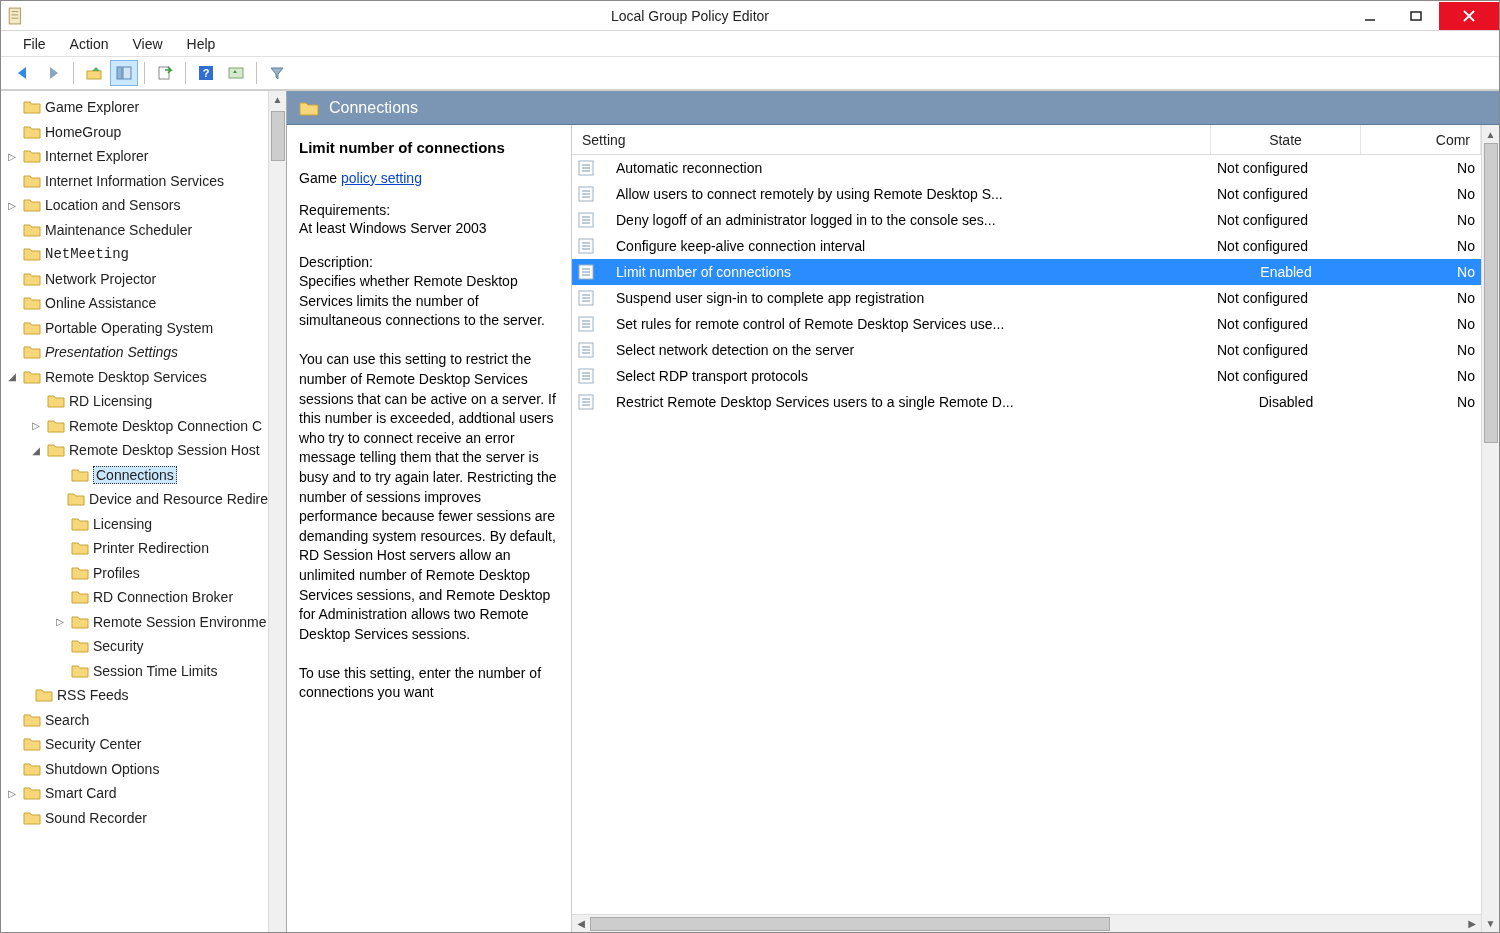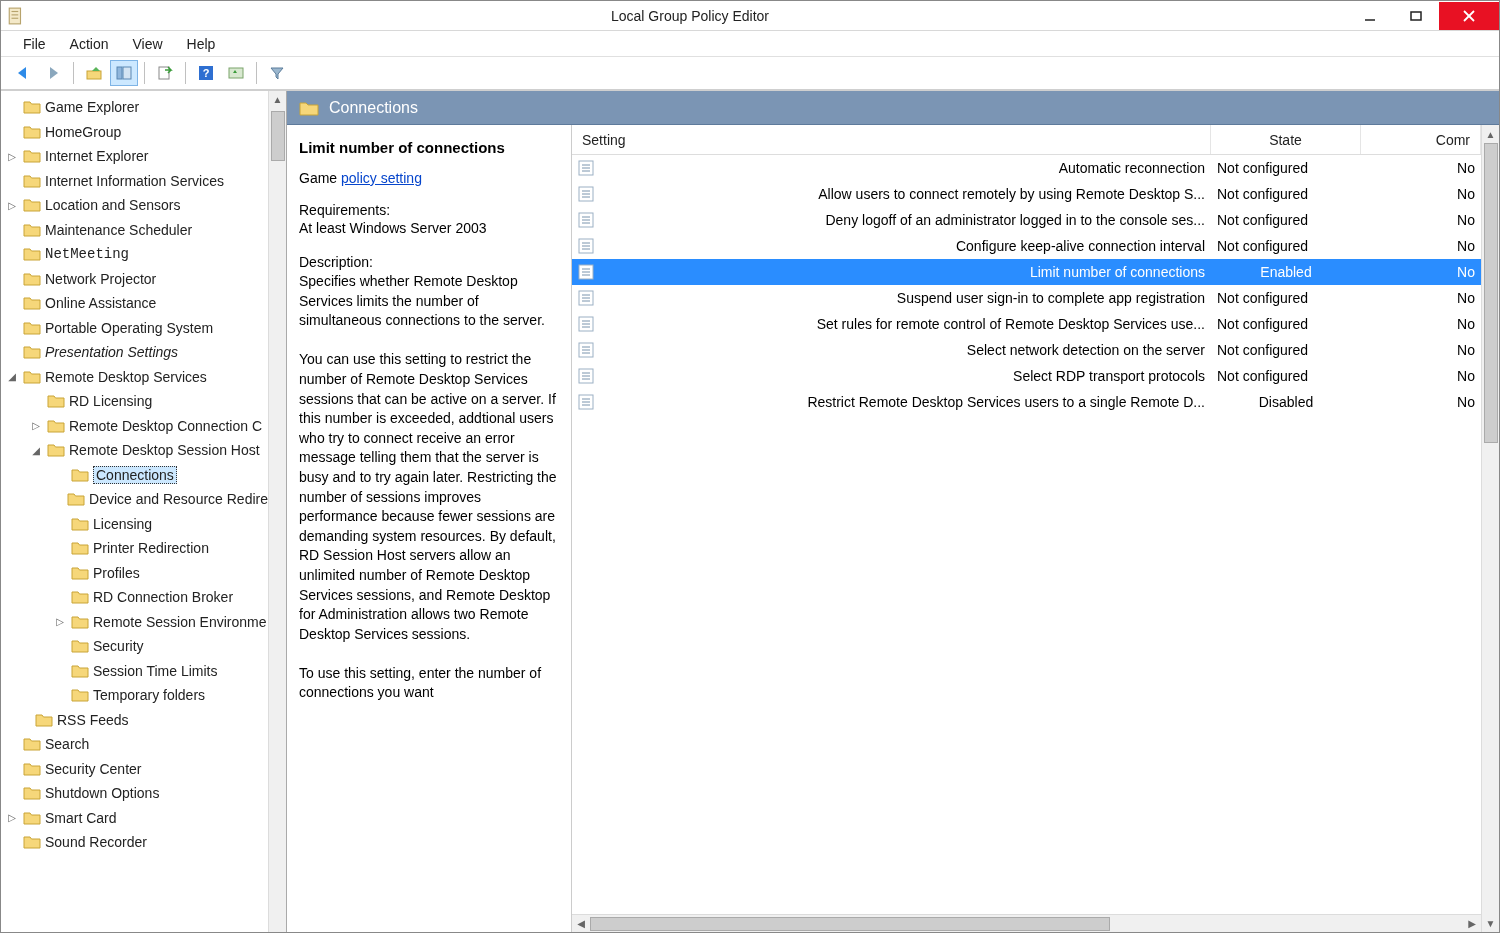--- a/index.html
+++ b/index.html
@@ -65,21 +65,21 @@
 .list-header { display: flex; height: 30px; border-bottom: 1px solid #ddd; background:#fff; }
 .list-header .col { display:flex; align-items:center; padding: 0 10px; font-size: 14px; color:#222; border-right:1px solid #e5e5e5;}
 .col-setting { flex: 1; }
 .col-state { width: 150px; justify-content:center; }
 .col-comment { width: 120px; justify-content:flex-end; }
 
 .list-rows { flex: 1; overflow: hidden; }
 .list-row { display: flex; align-items: center; height: 26px; }
 .list-row.selected { background: #2a8dff; color: #fff; }
 .list-row .cell { padding: 0 6px; overflow:hidden; text-overflow:ellipsis; white-space:nowrap; font-size:14px; }
-.cell-setting { flex:1; display:flex; align-items:center; gap:6px;justify-content:space-between; }
+.cell-setting { flex:1; display:flex; align-items:center; gap:22px; }
 .cell-state { width:150px; text-align:left; padding-left:4px; }
 .cell-state.centered { text-align:center; }
 .cell-comment { width:120px; text-align:right; }
 .setting-icon { width:16px; height:16px; flex-shrink:0; }
 
 .list-hscroll { height: 18px; background:#f0f0f0; border-top:1px solid #dcdcdc; display:flex; align-items:center;}
 .list-hscroll .harrow { width:18px; display:flex;align-items:center;justify-content:center;font-size:10px;color:#666;}
 .list-hscroll .htrack { flex:1; display:flex; }
 .list-hscroll .hthumb { height:14px; background:#cdcdcd; width:520px; border:1px solid #aaa; margin:1px 0;}
 
@@ -393,29 +393,20 @@
           </div>
           <div class="tree-item" style="padding-left: 52px;">
             <span class="exp"></span>
             <span class="folder-icon">
               <svg class="folder-svg" width="18" height="14">
                 <path d="M1 2 L7 2 L8.5 4 L17 4 L17 13 L1 13 Z" fill="#f6d77a" stroke="#c9a436"></path>
               </svg>
             </span>
             <span class="label">Session Time Limits</span>
           </div>
-          <div class="tree-item" style="padding-left: 52px;">
-            <span class="exp"></span>
-            <span class="folder-icon">
-              <svg class="folder-svg" width="18" height="14">
-                <path d="M1 2 L7 2 L8.5 4 L17 4 L17 13 L1 13 Z" fill="#f6d77a" stroke="#c9a436"></path>
-              </svg>
-            </span>
-            <span class="label">Temporary folders</span>
-          </div>
           <div class="tree-item" style="padding-left: 4px; margin-left: 12px;">
             <span class="exp"></span>
             <span class="folder-icon">
               <svg class="folder-svg" width="18" height="14">
                 <path d="M1 2 L7 2 L8.5 4 L17 4 L17 13 L1 13 Z" fill="#f6d77a" stroke="#c9a436"></path>
               </svg>
             </span>
             <span class="label">RSS Feeds</span>
           </div>
           <div class="tree-item" style="padding-left: 4px;">

